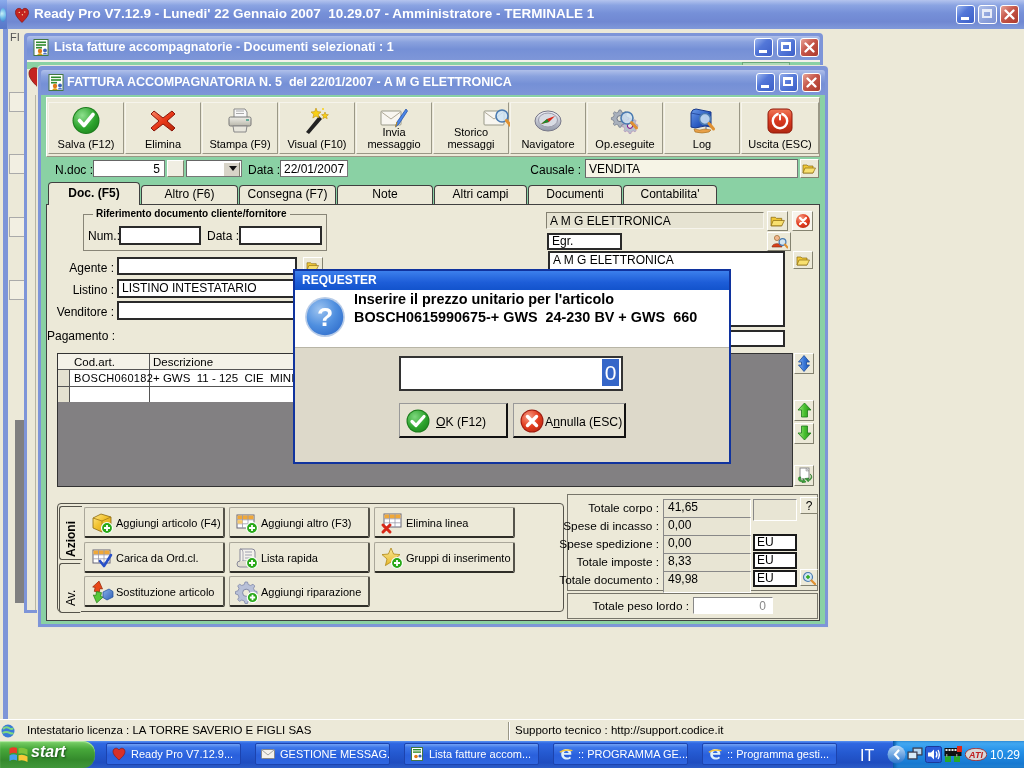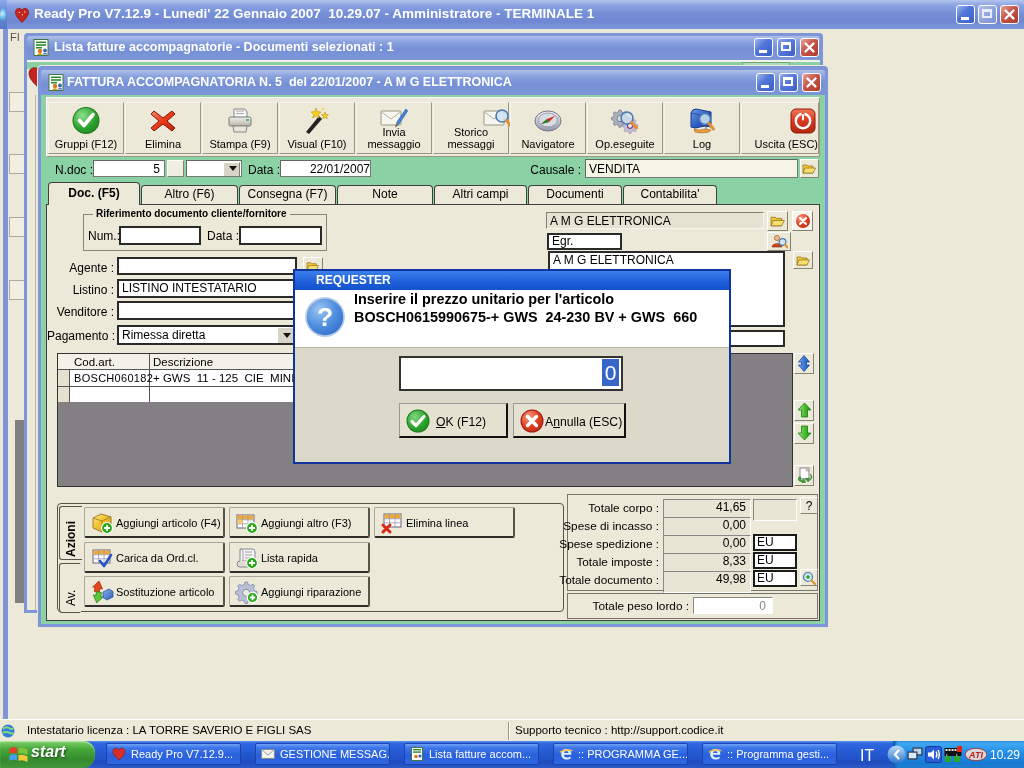--- a/index.html
+++ b/index.html
@@ -13,21 +13,21 @@
 .inp{position:absolute;background:#fff;border:2px solid #2a2a2a;box-sizing:border-box;font-size:12px;color:#000;line-height:14px;padding:0 3px;white-space:nowrap;overflow:hidden;}
 .inp1{position:absolute;background:#fff;border:1px solid #777;border-top-color:#666;border-left-color:#666;box-sizing:border-box;font-size:11px;color:#000;white-space:nowrap;overflow:hidden;}
 .lab{position:absolute;font-size:12px;color:#000;white-space:nowrap;}
 .ras{position:absolute;background:#ece9d8;border:1px solid #fff;border-right-color:#848270;border-bottom-color:#848270;box-sizing:border-box;}
 .grp{position:absolute;border:1px solid #9a9889;box-sizing:border-box;}
 .tb-btn{position:absolute;top:4px;height:52px;background:#ece9d8;border:1px solid #f6f4ec;border-right-color:#9a9786;border-bottom-color:#9a9786;box-sizing:border-box;text-align:center;font-size:11px;color:#000;}
 .tb-btn .ic{margin:3px auto 0;width:30px;height:30px;}
 .tb-btn .tl{position:absolute;bottom:3px;left:0;right:0;line-height:11px;margin-top:16px;}
 .tab{position:absolute;top:3px;height:19px;background:#ece9d8;border:1px solid #404040;border-bottom:none;border-radius:4px 4px 0 0;box-sizing:border-box;text-align:center;font-size:12px;color:#000;line-height:17px;}
 .totlab{position:absolute;font-size:11.8px;color:#000;text-align:right;white-space:nowrap;overflow:visible;}
-.totfld{position:absolute;height:22px;background:#e8e5d4;border:1px solid #888;border-bottom-color:#fff;border-right-color:#fff;box-sizing:border-box;font-size:12px;text-align:right;padding:0 4px;line-height:14px;}
+.totfld{position:absolute;height:22px;background:#e8e5d4;border:1px solid #888;border-bottom-color:#fff;border-right-color:#fff;box-sizing:border-box;font-size:12px;padding:0 4px;line-height:14px;}
 .eufld{position:absolute;height:17px;background:#fff;border:2px solid #1a1a1a;box-sizing:border-box;font-size:12px;padding:0 2px;line-height:13px;}
 .actbtn{position:absolute;width:141px;height:31px;background:#ece9d8;border:1px solid #aaa79a;border-right:2px solid #55534a;border-bottom:2px solid #2f2e28;border-radius:2px;box-sizing:border-box;font-size:12px;color:#000;}
 .actbtn .ic{position:absolute;left:5px;top:3px;width:24px;height:24px;}
 .actbtn .tl{position:absolute;left:31px;top:9px;white-space:nowrap;font-size:11px;}
 .tskb{position:absolute;top:2px;height:22px;border-radius:2px;background:linear-gradient(180deg,#71a1f4 0%,#3e78ea 18%,#2a60dc 55%,#2e65e0 100%);border:1px solid #1c43ae;box-sizing:border-box;color:#fff;font-size:11px;white-space:nowrap;overflow:hidden;}
 .tskb .tic{position:absolute;left:5px;top:3px;width:14px;height:14px;}
 .tskb .ttl{position:absolute;left:24px;top:4px;}
 </style></head>
 <body>
 <div id="screen">
@@ -133,21 +133,21 @@
               <circle cx="15" cy="14.5" r="13.5" fill="#1c7c1c"></circle>
               <circle cx="15" cy="14.5" r="12.5" fill="url(#g1)"></circle>
               <defs>
                 <radialGradient id="g1" cx="0.35" cy="0.3" r="0.95">
                   <stop offset="0" stop-color="#8ee08e"></stop>
                   <stop offset="0.55" stop-color="#2ca32c"></stop>
                   <stop offset="1" stop-color="#187818"></stop>
                 </radialGradient>
               </defs>
               <path d="M8.5 14.5 L13 19.5 L22 8.5" stroke="#fff" stroke-width="3.6" fill="none" stroke-linecap="round" stroke-linejoin="round"></path>
-            </svg><div class="tl">Gruppi (F12)</div></div>
+            </svg><div class="tl">Salva (F12)</div></div>
         <div class="tb-btn" style="left:78px;width:76px;"><svg class="ic" viewBox="0 0 30 30">
               <path d="M6 5 L15 12 L24 5 L27 8 L19 15 L27 22 L24 25 L15 18 L6 25 L3 22 L11 15 L3 8 Z" fill="url(#g2)" stroke="#8a1408" stroke-width="1" stroke-linejoin="round"></path>
               <defs>
                 <linearGradient id="g2" x1="0" y1="0" x2="1" y2="1">
                   <stop offset="0" stop-color="#f88868"></stop>
                   <stop offset="0.5" stop-color="#e83818"></stop>
                   <stop offset="1" stop-color="#b82808"></stop>
                 </linearGradient>
               </defs>
             </svg><div class="tl">Elimina</div></div>
@@ -216,21 +216,21 @@
                   <stop offset="0.6" stop-color="#2858c0"></stop>
                   <stop offset="1" stop-color="#1a3a9a"></stop>
                 </linearGradient>
               </defs>
               <path d="M4 7 L19 10 L24 6" fill="none" stroke="#1a3a8a" stroke-width="0.7"></path>
               <path d="M19 10 L19 24" stroke="#1a3a8a" stroke-width="0.7"></path>
               <circle cx="18" cy="13" r="5.5" fill="#cfe4f4" fill-opacity="0.85" stroke="#4a7ab0" stroke-width="1.6"></circle>
               <path d="M22 17.5 L26.5 23" stroke="#e09030" stroke-width="3" stroke-linecap="round"></path>
               <path d="M7 23 Q13 25 18 23 L24 24 L22 26 Q15 28 8 26 Z" fill="#e8a048" stroke="#a06818" stroke-width="0.6"></path>
             </svg><div class="tl">Log</div></div>
-        <div class="tb-btn" style="left:694px;width:78px;text-align:right;"><svg class="ic" viewBox="0 0 30 30">
+        <div class="tb-btn" style="left:694px;width:78px;"><svg class="ic" viewBox="0 0 30 30">
               <rect x="3" y="3" width="24" height="24" rx="5" fill="url(#g10)" stroke="#901808"></rect>
               <defs>
                 <linearGradient id="g10" x1="0" y1="0" x2="0" y2="1">
                   <stop offset="0" stop-color="#f07858"></stop>
                   <stop offset="0.5" stop-color="#d83820"></stop>
                   <stop offset="1" stop-color="#b02810"></stop>
                 </linearGradient>
               </defs>
               <circle cx="15" cy="15" r="7.2" fill="none" stroke="#fff" stroke-width="2.4"></circle>
               <rect x="13.7" y="6.5" width="2.6" height="8" fill="#d83820"></rect>
@@ -240,21 +240,21 @@
 
       <div class="ab" id="f-greenrow" style="left:2px;top:62px;width:780px;height:26px;font-size:12px;">
         <div class="lab" style="left:12px;top:6px;">N.doc :</div>
         <div class="inp1" style="left:50px;top:3px;width:72px;height:17px;text-align:right;padding:1px 4px 0 0;font-size:12px;">5</div>
         <div class="ras" style="left:124px;top:3px;width:17px;height:17px;background:#f0eee2;"></div>
         <div class="inp1" style="left:143px;top:3px;width:56px;height:17px;">
           <div class="ab" style="right:1px;top:1px;width:15px;height:13px;background:#d8d4c8;border:1px solid #fff;border-right-color:#848270;border-bottom-color:#848270;"></div>
           <div class="ab" style="right:4px;top:5px;width:0;height:0;border:4px solid transparent;border-top:5px solid #111;"></div>
         </div>
         <div class="lab" style="left:205px;top:6px;">Data :</div>
-        <div class="inp1" style="left:237px;top:3px;width:91px;height:17px;font-size:12px;padding:1px 0 13px 3px;text-align:right;">22/01/2007</div>
+        <div class="inp1" style="left:237px;top:3px;width:68px;height:17px;font-size:12px;padding:1px 0 13px 3px;">22/01/2007</div>
         <div class="lab" style="left:486px;top:6px;width:52px;text-align:right;">Causale :</div>
         <div class="inp1" style="left:542px;top:2px;width:213px;height:19px;background:#f6f4e6;font-size:12px;padding:2px 0 0 3px;">VENDITA</div>
         <div class="ras" style="left:757px;top:2px;width:19px;height:19px;"><svg width="15" height="13" viewBox="0 0 15 13" style="margin:2px 0 0 1px;">
               <path d="M1 3 L1 11 L11 11 L11 4 L6 4 L5 3 Z" fill="#f0c838" stroke="#8a6a10" stroke-width="0.7"></path>
               <path d="M3 6 L13.5 6 L11 11 L1 11 Z" fill="#f8e070" stroke="#8a6a10" stroke-width="0.7"></path>
             </svg></div>
       </div>
 
       <div class="ab" id="f-tabs" style="left:5px;top:87px;width:774px;height:22px;">
         <div class="tab" style="left:2px;top:0;height:23px;width:92px;font-weight:bold;line-height:20px;z-index:3;">Doc. (F5)</div>
@@ -279,24 +279,20 @@
         <div class="inp" style="left:70px;top:52px;width:180px;height:18px;"></div>
         <div class="ras" style="left:256px;top:52px;width:20px;height:17px;"><svg width="14" height="12" viewBox="0 0 15 13" style="margin:2px 0 0 2px;">
               <path d="M1 3 L1 11 L11 11 L11 4 L6 4 L5 3 Z" fill="#f0c838" stroke="#8a6a10" stroke-width="0.7"></path>
               <path d="M3 6 L13.5 6 L11 11 L1 11 Z" fill="#f8e070" stroke="#8a6a10" stroke-width="0.7"></path>
             </svg></div>
         <div class="lab" style="left:0;top:78px;width:67px;text-align:right;">Listino :</div>
         <div class="inp" style="left:70px;top:74px;width:180px;height:19px;line-height:15px;">LISTINO INTESTATARIO</div>
         <div class="lab" style="left:0;top:100px;width:67px;text-align:right;">Venditore :</div>
         <div class="inp" style="left:70px;top:96px;width:180px;height:19px;"></div>
         <div class="lab" style="left:0;top:124px;width:67px;text-align:right;">Pagamento :</div>
-        <div class="inp" style="left:70px;top:120px;width:180px;height:20px;line-height:16px;">Rimessa diretta
-          <div class="ab" style="right:0px;top:0px;width:16px;height:16px;background:#d8d4c8;border:1px solid #fff;border-right-color:#848270;border-bottom-color:#848270;"></div>
-          <div class="ab" style="right:4px;top:6px;width:0;height:0;border:4px solid transparent;border-top:5px solid #111;"></div>
-        </div>
 
         <div class="ab" style="left:499px;top:7px;width:218px;height:17px;background:#e6e3d2;border:1px solid #827f70;border-bottom-color:#f6f4ec;border-right-color:#f6f4ec;box-sizing:border-box;font-size:12px;padding:1px 0 0 3px;">A M G ELETTRONICA</div>
         <div class="ras" style="left:720px;top:6px;width:21px;height:20px;"><svg width="16" height="14" viewBox="0 0 15 13" style="margin:2px 0 0 2px;">
               <path d="M1 3 L1 11 L11 11 L11 4 L6 4 L5 3 Z" fill="#f0c838" stroke="#8a6a10" stroke-width="0.7"></path>
               <path d="M3 6 L13.5 6 L11 11 L1 11 Z" fill="#f8e070" stroke="#8a6a10" stroke-width="0.7"></path>
             </svg></div>
         <div class="ras" style="left:745px;top:6px;width:21px;height:20px;background:#f6f4ec;"><svg width="16" height="16" viewBox="0 0 16 16" style="margin:1px 0 0 2px;">
               <circle cx="8" cy="8" r="7" fill="url(#rxa)"></circle>
               <defs>
                 <radialGradient id="rxa" cx="0.35" cy="0.3" r="0.95">
@@ -426,20 +422,34 @@
         <div class="actbtn" style="left:182px;top:337px;">
             <svg class="ic" viewBox="0 0 24 24">
               <path d="M5 3 L17 3 Q20 3 20 6 L20 15 L8 15 Q5 15 5 18 Z" fill="#f4f2ec" stroke="#889"></path>
               <path d="M5 3 Q8 3 8 6 L8 15" fill="none" stroke="#889" stroke-width="0.7"></path>
               <path d="M10 6 L17 6 M10 9 L17 9 M10 12 L17 12" stroke="#a0a0b0"></path>
               <path d="M5 15 Q2 15 2 18 Q2 21 5 21 L17 21 Q20 21 20 18 L20 15" fill="#e0ddd0" stroke="#889"></path>
               <circle cx="17" cy="17" r="5.5" fill="#28a818" stroke="#fff" stroke-width="1.2"></circle>
               <path d="M17 14 L17 20 M14 17 L20 17" stroke="#fff" stroke-width="1.8"></path>
             </svg>
             <div class="tl">Lista rapida</div>
+          </div>
+        <div class="actbtn" style="left:327px;top:337px;">
+            <svg class="ic" viewBox="0 0 24 24">
+              <path d="M11 2 L13.6 8 L20 8.6 L15 13 L16.6 19.6 L11 16 L5.4 19.6 L7 13 L2 8.6 L8.4 8 Z" fill="url(#st)" stroke="#b08818" stroke-width="0.8"></path>
+              <defs>
+                <linearGradient id="st" x1="0" y1="0" x2="0" y2="1">
+                  <stop offset="0" stop-color="#f8e898"></stop>
+                  <stop offset="1" stop-color="#e8b828"></stop>
+                </linearGradient>
+              </defs>
+              <circle cx="17" cy="17" r="5.5" fill="#28a818" stroke="#fff" stroke-width="1.2"></circle>
+              <path d="M17 14 L17 20 M14 17 L20 17" stroke="#fff" stroke-width="1.8"></path>
+            </svg>
+            <div class="tl">Gruppi di inserimento</div>
           </div>
         <div class="actbtn" style="left:182px;top:371px;">
             <svg class="ic" viewBox="0 0 24 24">
               <g fill="#b8c0d8" stroke="#8088a8" stroke-width="0.8">
                 <path d="M10 2 L12.5 2 L13.2 4.5 L15.7 5.5 L18 4.2 L19.8 6 L18.5 8.3 L19.5 10.8 L22 11.5 L22 14 L19.5 14.7 L18.5 17.2 L19.8 19.5 L18 21.3 L15.7 20 L13.2 21 L12.5 23.5 L10 23.5 L9.3 21 L6.8 20 L4.5 21.3 L2.7 19.5 L4 17.2 L3 14.7 L0.5 14 L0.5 11.5 L3 10.8 L4 8.3 L2.7 6 L4.5 4.2 L6.8 5.5 L9.3 4.5 Z"></path>
               </g>
               <circle cx="11.2" cy="12.8" r="3.6" fill="#ece9d8" stroke="#8088a8"></circle>
               <circle cx="17.5" cy="17.5" r="5.2" fill="#28a818" stroke="#fff" stroke-width="1.2"></circle>
               <path d="M17.5 14.8 L17.5 20.2 M14.8 17.5 L20.2 17.5" stroke="#fff" stroke-width="1.8"></path>
             </svg>
@@ -482,21 +492,21 @@
               <path d="M9.5 9.5 L13 13" stroke="#e09030" stroke-width="2.2" stroke-linecap="round"></path>
               <path d="M6 4 L6 8 M4 6 L8 6" stroke="#28a818" stroke-width="1.4"></path>
             </svg></div>
         <div class="totlab" style="left:524px;top:394px;width:118px;">Totale peso lordo :</div>
         <div class="ab" style="left:646px;top:392px;width:80px;height:17px;background:#fff;border:1px solid #888;border-bottom-color:#fff;border-right-color:#fff;box-sizing:border-box;font-size:12px;color:#888;text-align:right;padding:1px 6px 0 0;">0</div>
       </div>
     </div>
   </div>
 
   <div class="ab" id="req" style="left:293px;top:269px;width:438px;height:195px;background:#ddd9ca;border:2px solid #10339e;box-sizing:border-box;">
-    <div class="ab" style="left:0;top:0;width:434px;height:19px;background:linear-gradient(180deg,#3c80ec 0%,#1d5dd8 60%,#1253cc 100%);color:#fff;font-weight:bold;font-size:12px;line-height:19px;padding-left:21px;box-sizing:border-box;">REQUESTER</div>
+    <div class="ab" style="left:0;top:0;width:434px;height:19px;background:linear-gradient(180deg,#3c80ec 0%,#1d5dd8 60%,#1253cc 100%);color:#fff;font-weight:bold;font-size:12px;line-height:19px;padding-left:7px;box-sizing:border-box;">REQUESTER</div>
     <div class="ab" style="left:0;top:19px;width:434px;height:57px;background:#fff;border-bottom:1px solid #b8b5a6;"></div>
     <svg class="ab" style="left:9px;top:25px;" width="42" height="42" viewBox="0 0 38 38">
         <circle cx="19" cy="19" r="18" fill="#b8cce8"></circle>
         <circle cx="19" cy="19" r="16.5" fill="url(#qg)"></circle>
         <defs>
           <radialGradient id="qg" cx="0.35" cy="0.3" r="0.9">
             <stop offset="0" stop-color="#9ec4f0"></stop>
             <stop offset="0.5" stop-color="#4f8fdf"></stop>
             <stop offset="1" stop-color="#2a67c8"></stop>
           </radialGradient>

